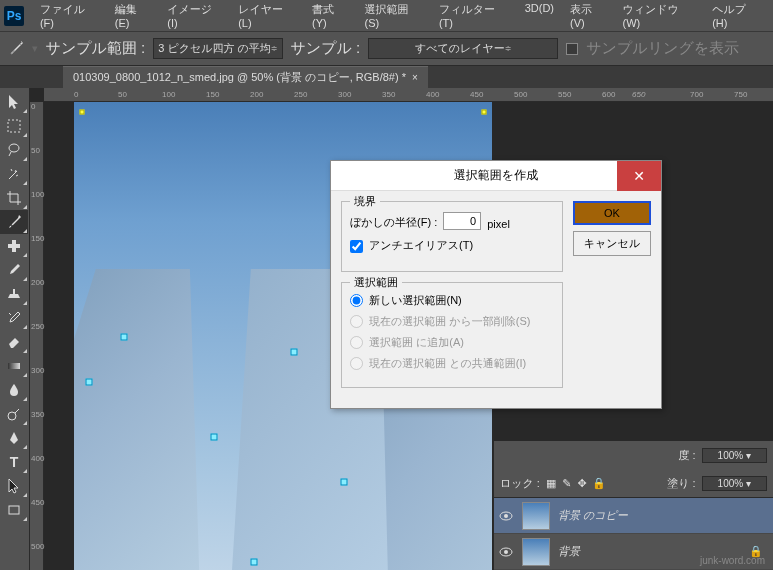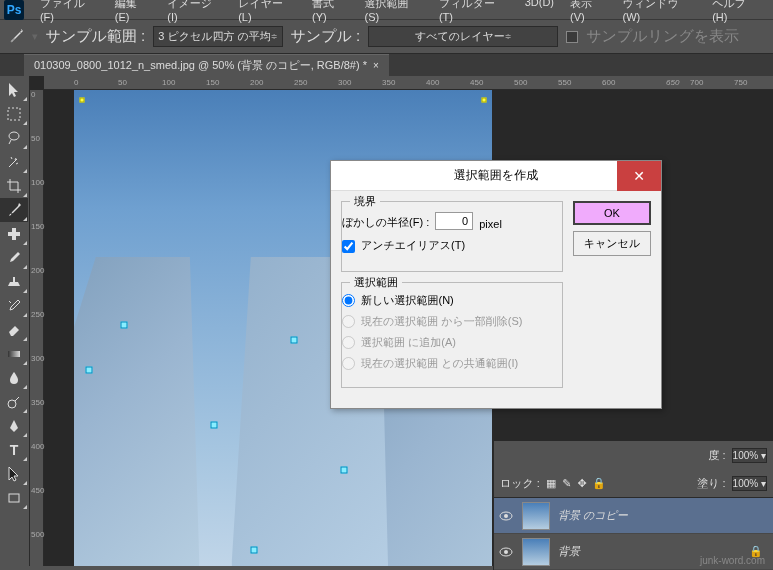--- a/index.html
+++ b/index.html
@@ -1,25 +1,25 @@
 <!DOCTYPE html>
 <html><head>
 <meta charset="utf-8">
 <style>
 *{margin:0;padding:0;box-sizing:border-box;font-family:"Meiryo UI","MS PGothic",sans-serif}
 body{background:#535353;width:773px;height:570px;overflow:hidden;position:relative;font-size:11px;color:#ddd}
-.menubar{background:#535353;height:20px;display:flex;align-items:center;padding:0 4px;border-bottom:1px solid #383838}
+.menubar{background:#535353;height:32px;display:flex;align-items:center;padding:0 4px;border-bottom:1px solid #383838}
 .ps-logo{width:20px;height:20px;background:#001e36;color:#31a8ff;display:flex;align-items:center;justify-content:center;font-weight:bold;font-size:12px;border-radius:2px;margin-right:8px}
 .menu-item{padding:3px 8px;cursor:pointer;font-size:11px}
 .optionsbar{background:#535353;height:34px;display:flex;align-items:center;padding:4px 8px;border-bottom:1px solid #2a2a2a;gap:8px}
 .opt-label{font-size:15px;color:#ddd}
 .opt-select{background:#424242;border:1px solid #2a2a2a;color:#ddd;padding:2px 4px;font-size:11px;min-width:120px;display:flex;justify-content:center;align-items:center}
 .opt-select .chev{font-size:8px;color:#aaa}
 .chk{width:12px;height:12px;border:1px solid #888;background:#3a3a3a}
-.tabbar{background:#3a3a3a;height:22px;display:flex;align-items:flex-end;padding-left:24px}
+.tabbar{background:#3a3a3a;height:22px;display:flex;align-items:flex-end;padding-left:63px}
 .tab{background:#535353;padding:3px 10px;font-size:11px;color:#ddd;display:flex;align-items:center;gap:6px;border-top:1px solid #666}
 .tab .x{color:#ddd;font-size:10px;cursor:pointer}
 .workspace{display:flex;height:490px}
 .toolbox{width:30px;background:#535353;border-right:1px solid #2a2a2a;display:flex;flex-direction:column;padding:2px 0}
 .tool{width:28px;height:24px;display:flex;align-items:center;justify-content:center;cursor:pointer;color:#ddd;position:relative}
 .tool.active{background:#323232}
 .tri{position:absolute;right:1px;bottom:1px;width:0;height:0;border-left:4px solid transparent;border-bottom:4px solid #ccc}
 .canvas-area{flex:1;background:#282828;position:relative;overflow:hidden}
 .ruler-h{position:absolute;left:14px;top:0;right:0;height:14px;background:#535353;border-bottom:1px solid #2a2a2a;display:flex;align-items:center;font-size:8px;color:#aaa}
 .ruler-h span{position:absolute}
@@ -27,36 +27,36 @@
 .ruler-v span{position:absolute;font-size:8px;color:#aaa;transform:rotate(0);writing-mode:horizontal-tb;left:1px}
 .canvas{position:absolute;left:44px;top:14px;width:418px;height:476px;background:linear-gradient(180deg,#4a7fb8 0%,#6fa0d0 25%,#8bb3d8 50%,#a5c5e0 75%,#c0d5e8 100%)}
 .building{position:absolute;bottom:0;left:0;right:0;height:65%;overflow:hidden}
 .bld-shape{position:absolute;bottom:0;width:200px;height:350px;background:linear-gradient(135deg,#7a9ab8 0%,#9ab5d0 50%,#b5cde0 100%);clip-path:polygon(30% 0,70% 0,100% 100%,0 100%)}
 .pen-path{position:absolute;inset:0;pointer-events:none}
 .anchor{position:absolute;width:7px;height:7px;background:#8ef;border:1px solid #08b;transform:translate(-50%,-50%)}
 .handle{position:absolute;width:5px;height:5px;background:#ff4;border:1px solid #aa0;transform:translate(-50%,-50%)}
 .panels{width:280px;background:#535353;border-left:1px solid #2a2a2a;position:absolute;right:0;bottom:0}
 .panel-section{border-bottom:1px solid #2a2a2a}
 .panel-row{height:28px;display:flex;align-items:center;padding:0 6px;gap:6px;font-size:11px}
-.spinner{background:#424242;border:1px solid #2a2a2a;color:#ddd;padding:1px 0;font-size:10px}
+.spinner{background:#424242;border:1px solid #2a2a2a;color:#ddd;padding:1px 15px;font-size:10px}
 .layers{background:#535353}
 .layer-row{height:36px;display:flex;align-items:center;padding:0 4px;gap:8px;border-bottom:1px solid #484848}
 .layer-row.sel{background:#5a6f8f}
 .layer-eye{width:16px;height:16px}
 .layer-thumb{width:28px;height:28px;background:linear-gradient(180deg,#4a7fb8,#b5cde0);border:1px solid #888}
 .layer-name{font-size:11px;color:#ddd;font-style:italic}
 .dialog{position:absolute;left:330px;top:160px;width:332px;background:#f0f0f0;border:1px solid #888;box-shadow:2px 2px 6px rgba(0,0,0,0.3);color:#000}
 .dlg-title{height:30px;background:#fff;display:flex;align-items:center;justify-content:center;position:relative;font-size:12px;border-bottom:1px solid #ddd}
 .dlg-close{position:absolute;right:0;top:0;width:44px;height:30px;background:#c94040;color:#fff;display:flex;align-items:center;justify-content:center;font-size:14px;cursor:pointer}
 .dlg-body{padding:10px;display:flex;gap:10px}
 .dlg-left{flex:1}
 .dlg-right{width:78px;display:flex;flex-direction:column;gap:6px}
 .dlg-btn{background:#f0f0f0;border:1px solid #999;padding:4px 0;font-size:11px;text-align:center;cursor:pointer}
-.dlg-btn.ok{border:2px solid #404040;background:#f0abfc}
-.fieldset{border:1px solid #bbb;padding:10px 0;margin-bottom:10px;position:relative}
+.dlg-btn.ok{border:2px solid #1d4ed8;background:#a16207}
+.fieldset{border:1px solid #bbb;padding:10px 8px;margin-bottom:10px;position:relative}
 .legend{position:absolute;top:-8px;left:8px;background:#f0f0f0;padding:0 4px;font-size:11px}
 .fld-row{display:flex;align-items:flex-end;gap:6px;font-size:11px;margin-bottom:8px}
 .fld-input{width:38px;border:1px solid #999;padding:2px 4px;font-size:11px;text-align:right;background:#fff}
 .radio{display:flex;align-items:center;gap:6px;font-size:11px;margin-bottom:6px}
 .radio input{margin:0}
 .radio.dis{color:#999}
 .watermark{position:absolute;right:8px;bottom:4px;font-size:10px;color:#888}
 svg{width:16px;height:16px}
 </style>
 </head>
@@ -231,21 +231,21 @@
         <span style="left: 162px;">150</span>
         <span style="left: 206px;">200</span>
         <span style="left: 250px;">250</span>
         <span style="left: 294px;">300</span>
         <span style="left: 338px;">350</span>
         <span style="left: 382px;">400</span>
         <span style="left: 426px;">450</span>
         <span style="left: 470px;">500</span>
         <span style="left: 514px;">550</span>
         <span style="left: 558px;">600</span>
-        <span style="left: 622px; font-style: italic;">650</span>
+        <span style="left: 588px; font-style: italic;">650</span>
         <span style="left: 646px;">700</span>
         <span style="left: 690px;">750</span>
       </div>
     <div class="ruler-v" id="ruler-v">
         <span style="top: 0px;">0</span>
         <span style="top: 44px;">50</span>
         <span style="top: 88px;">100</span>
         <span style="top: 132px;">150</span>
         <span style="top: 176px;">200</span>
         <span style="top: 220px;">250</span>

